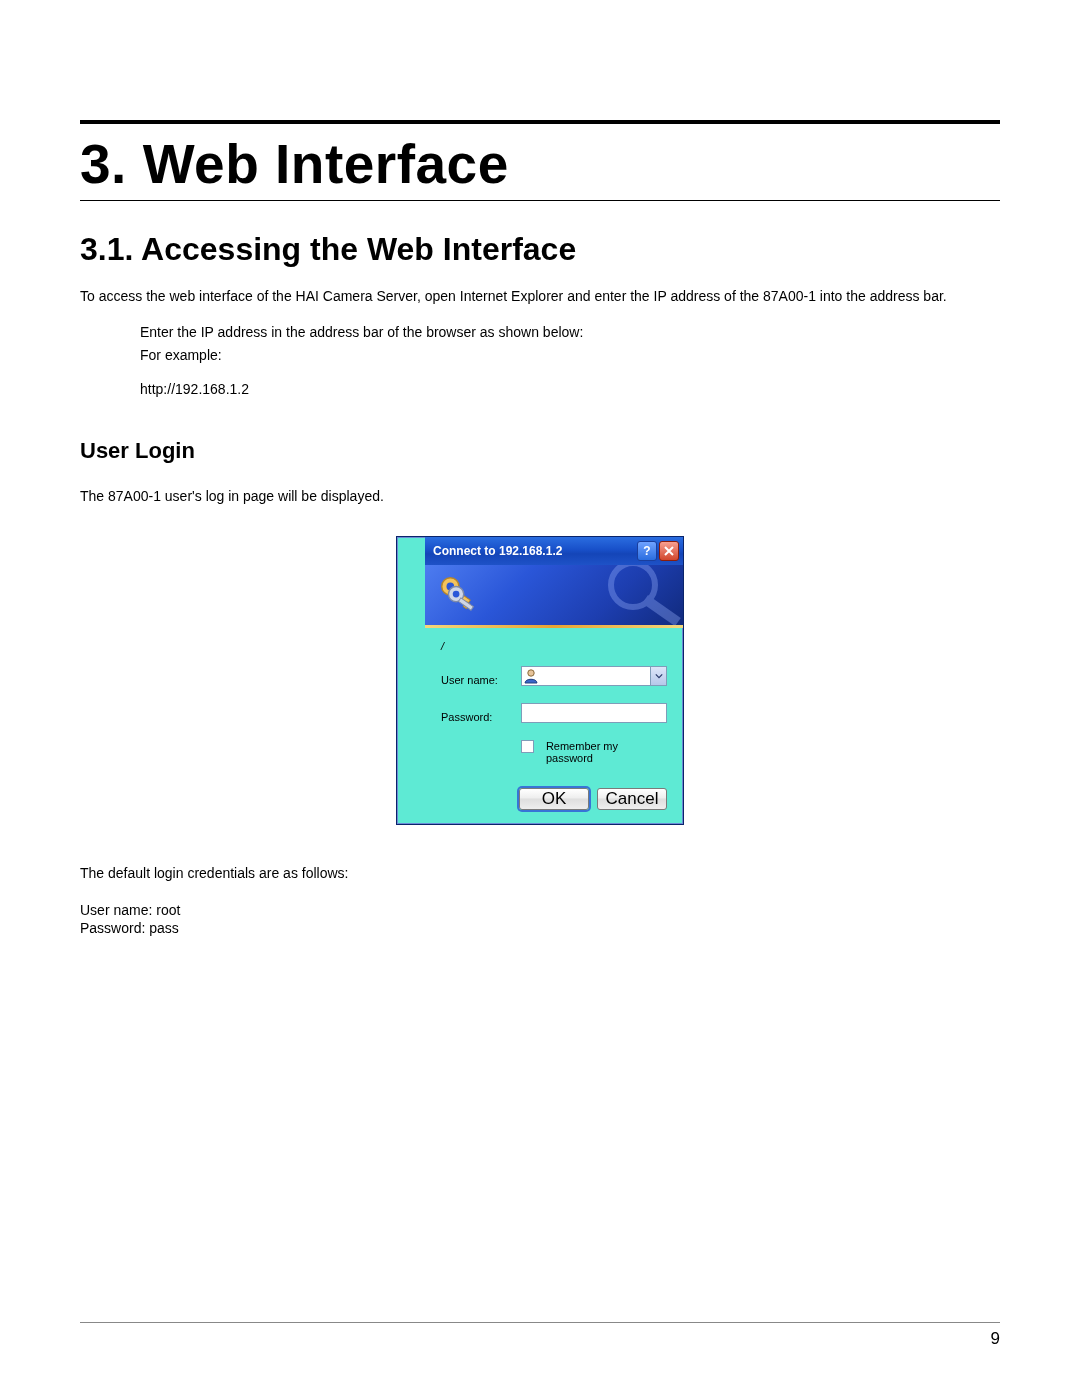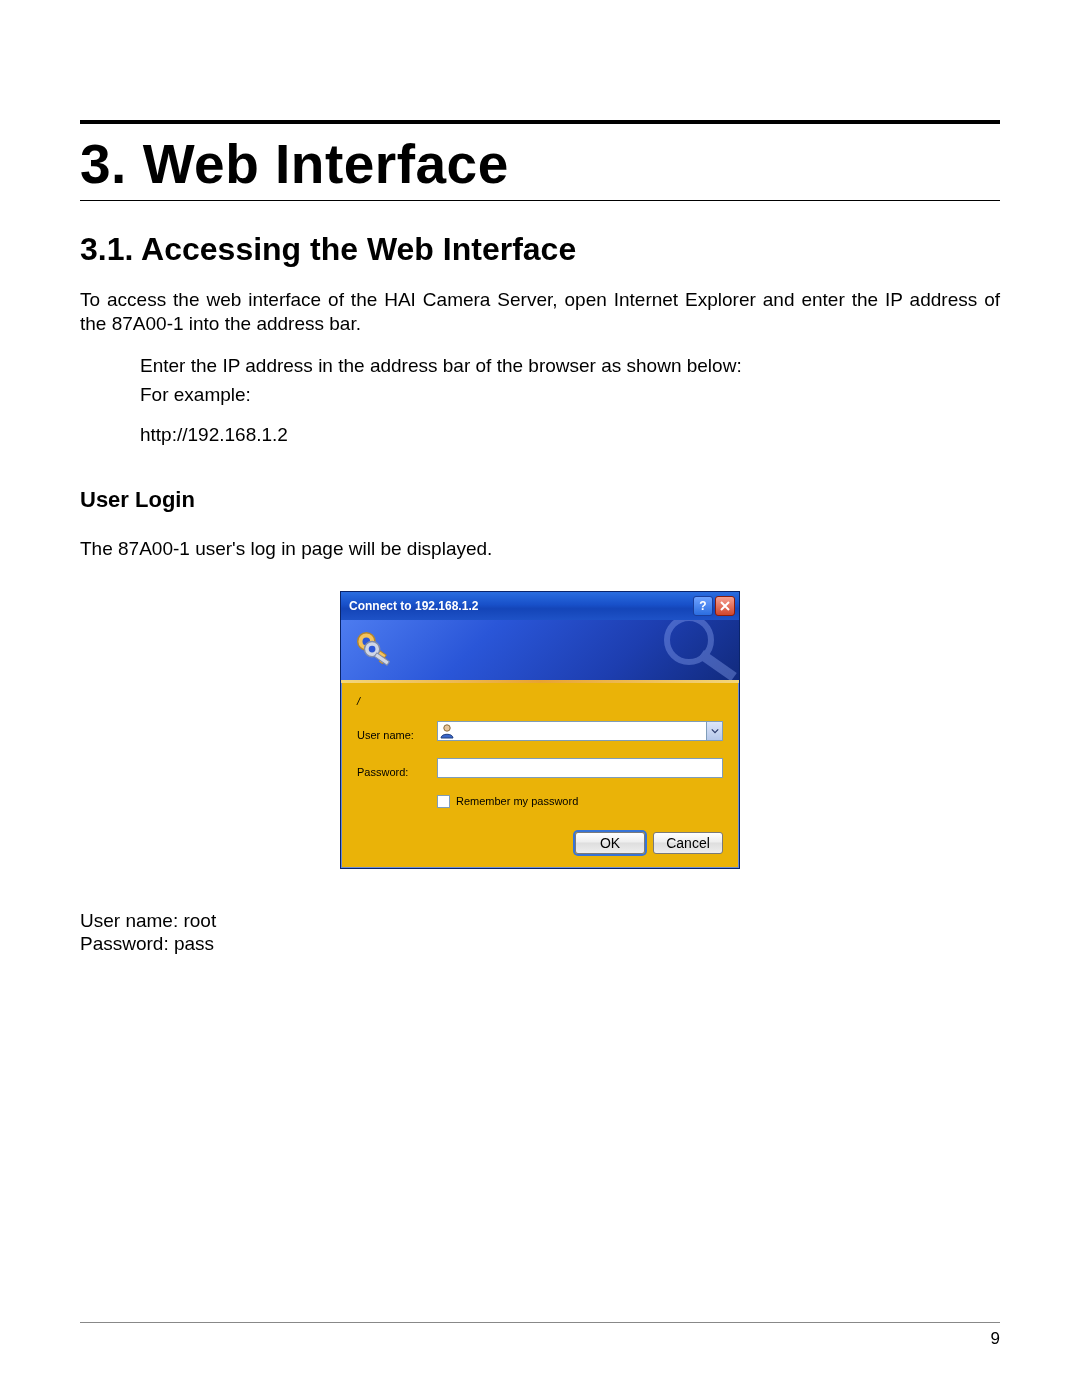--- a/index.html
+++ b/index.html
@@ -40,21 +40,21 @@
     margin: 8px 0 4px 0;
   }
   h2.section-title {
     font-family: "Arial Narrow", "Helvetica Condensed", Impact, sans-serif;
     font-stretch: condensed;
     font-weight: 800;
     font-size: 32px;
     margin: 30px 0 20px 0;
   }
   p.body {
-    font-size: 19px;
+    font-size: 14px;
     line-height: 1.25;
     margin: 0 0 18px 0;
   }
   p.body.justify {
     text-align: justify;
   }
   .indent {
     margin-left: 60px;
   }
   h3.subhead {
@@ -64,25 +64,26 @@
   }
   .dialog-wrap {
     width: 100%;
     display: flex;
     justify-content: center;
     margin: 30px 0 40px 0;
   }
 
   
   .xpdialog {
-    width: 400px;
+    width: 288px;
     border: 1px solid #0a246a;
-    background: #eab308;
+    background: #5eead4;
     box-shadow: 0 0 0 1px #6b8cd6 inset;
     font-family: Tahoma, Arial, sans-serif;
+    padding-left: 28px;
   }
   .xp-titlebar {
     height: 28px;
     background: linear-gradient(to bottom, #2a6de0 0%, #1850c9 45%, #1445b8 60%, #1e52c7 100%);
     display: flex;
     align-items: center;
     padding: 0 4px 0 8px;
     color: #fff;
     font-size: 12px;
     font-weight: bold;
@@ -162,42 +163,42 @@
   .combo-arrow {
     position: absolute;
     right: 1px; top: 1px;
     width: 16px; height: 18px;
     background: linear-gradient(to bottom,#dde6f9,#b6c8ea);
     border-left: 1px solid #7f9db9;
     display: flex; align-items:center; justify-content:center;
   }
   .combo-arrow svg { width:8px; height:8px; }
   .xp-check {
-    display: flex; gap:6px;
+    display: flex; gap:12px;
     margin-left: 80px;
     margin-top: 2px;
   }
   .xp-check .box {
     width: 13px; height: 13px;
     border: 1px solid #7f9db9;
     background: #fff;
   }
   .xp-buttons {
     display: flex;
     justify-content: flex-end;
     gap: 8px;
     margin-top: 24px;
   }
   .xp-btn {
     min-width: 70px;
     height: 22px;
     border: 1px solid #7a7a7a;
     border-radius: 3px;
     background: linear-gradient(to bottom,#ffffff,#eeeeee 45%,#dedede 50%,#eeeeee);
-    font-size: 14px;
+    font-size: 17px;
     display:flex; align-items:center; justify-content:center;
   }
   .xp-btn.default {
     box-shadow: 0 0 0 2px #3874d6;
   }
   .footer {
     position: absolute;
     bottom: 48px;
     left: 80px; right: 80px;
   }
@@ -298,20 +299,21 @@
             <span>OK</span>
           </div>
           <div class="xp-btn">
             <span>Cancel</span>
           </div>
         </div>
       </div>
     </div>
   </div>
 
+  <p class="body" style="margin-bottom:20px">The default login credentials are as follows:</p>
   <p class="body" style="margin-bottom:0">User name: root</p>
   <p class="body" style="margin-bottom:0">Password: pass</p>
 
   <div class="footer">
     <hr class="hr-verythin">
     <div class="page-num">9</div>
   </div>
 
 </div>
 

